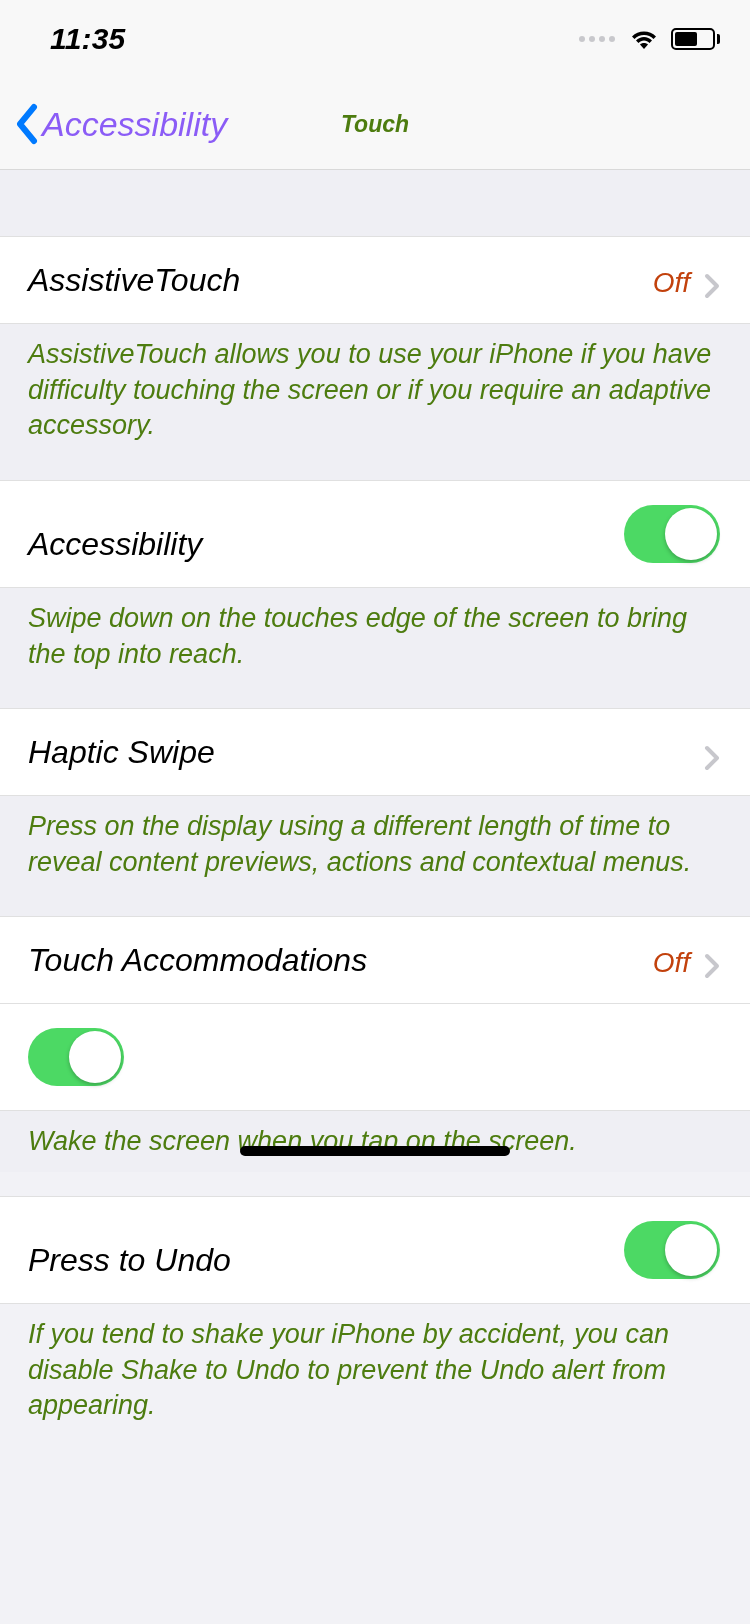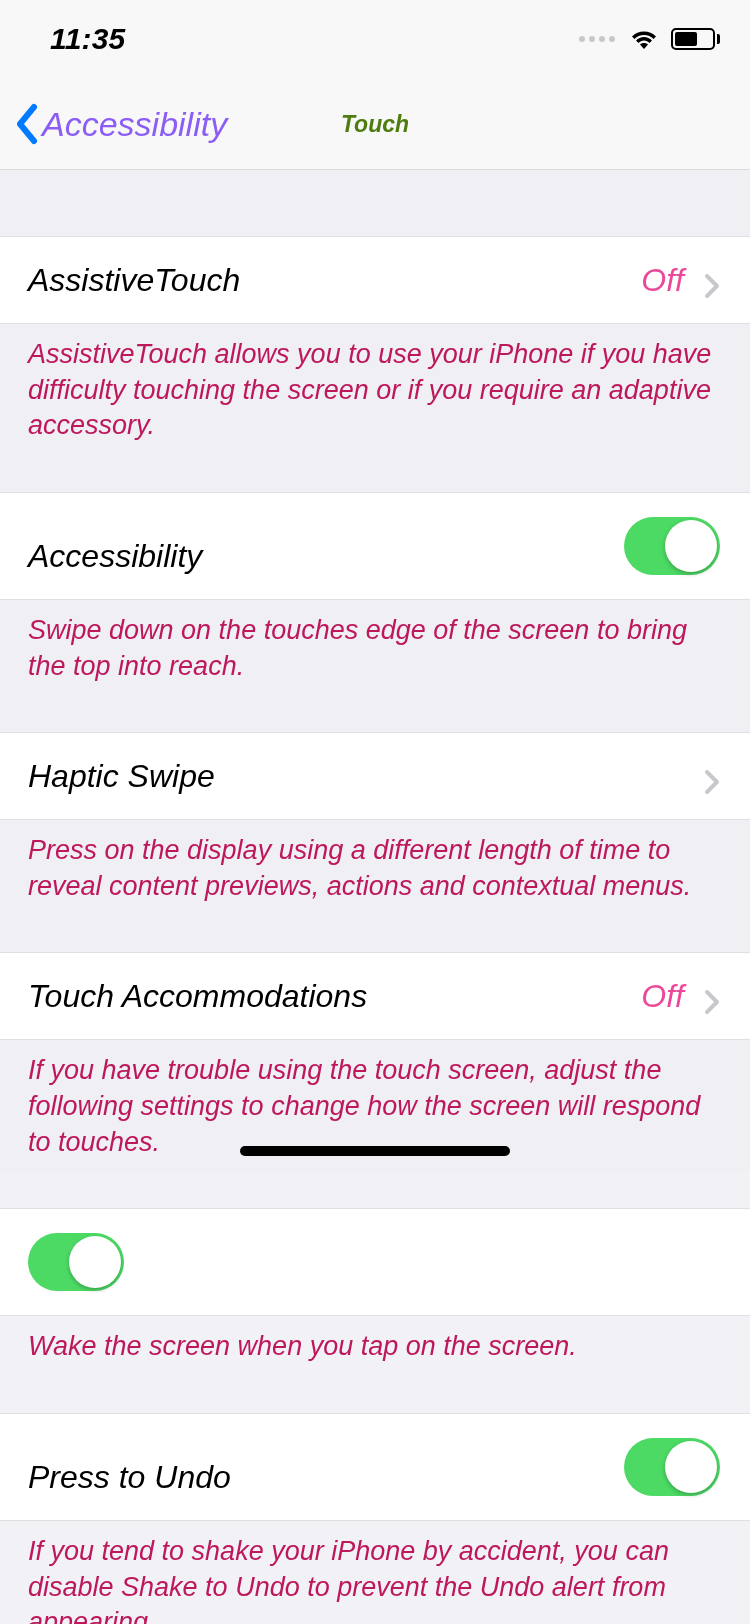--- a/index.html
+++ b/index.html
@@ -24,24 +24,24 @@
     .nav-back .chev { width: 24px; height: 42px; }
     .nav-back .chev svg { display:block; }
     .nav-title { position:absolute; left:0; right:0; top:0; height:92px; display:flex; align-items:center; justify-content:center; font-size: 23px; font-weight: 600; color:#4d7c0f; pointer-events:none; }
 
     
     .scroll { position:absolute; top:170px; left:0; right:0; bottom:0; }
     .spacer { height: 66px; }
     .cell { background:#fff; border-top:1px solid rgba(0,0,0,0.12); border-bottom:1px solid rgba(0,0,0,0.12); padding: 24px 30px 24px 28px; display:flex; align-items:flex-end; min-height: 88px; }
     .cell + .footer, .cell + .cell { margin-top:-1px; }
     .cell-label { font-size: 32px; color:#000; flex: 1 1 auto; }
-    .cell-value { font-size: 32px; color:#ec4899; margin-right: 20px; }
+    .cell-value { font-size: 28px; color:#c2410c; margin-right: 14px; }
     .chevron svg { display:block; }
 
-    .footer { padding: 14px 28px 48px 28px; font-size: 27px; line-height: 1.32; color:#be185d; }
+    .footer { padding: 14px 28px 36px 28px; font-size: 27px; line-height: 1.32; color:#4d7c0f; }
 
     
     .toggle { width: 96px; height: 58px; border-radius: 29px; position: relative; flex: 0 0 auto; }
     .toggle.on { background:#4cd964; }
     .toggle-knob { position:absolute; top:3px; width:52px; height:52px; border-radius:26px; background:#fff; box-shadow: 0 2px 4px rgba(0,0,0,0.25); }
     .toggle.on .toggle-knob { right:3px; }
 
     
     .home-indicator { position:absolute; bottom: 16px; left: 50%; transform: translateX(-50%); width: 270px; height: 10px; border-radius: 5px; background:#000; }
   </style>
@@ -118,21 +118,20 @@
 
     <div class="cell">
       <span class="cell-label">Touch Accommodations</span>
       <span class="cell-value">Off</span>
       <span class="chevron">
         <svg width="16" height="26" viewBox="0 0 16 26">
             <polyline points="3,3 13,13 3,23" fill="none" stroke="#c7c7cc" stroke-width="4" stroke-linecap="round" stroke-linejoin="round"></polyline>
           </svg>
       </span>
     </div>
-    <div class="footer">If you have trouble using the touch screen, adjust the following settings to change how the screen will respond to touches.</div>
 
     <div class="cell">
       <div class="toggle on">
           <div class="toggle-knob"></div>
         </div>
     </div>
     <div class="footer">Wake the screen when you tap on the screen.</div>
 
     <div class="cell">
       <span class="cell-label">Press to Undo</span>

